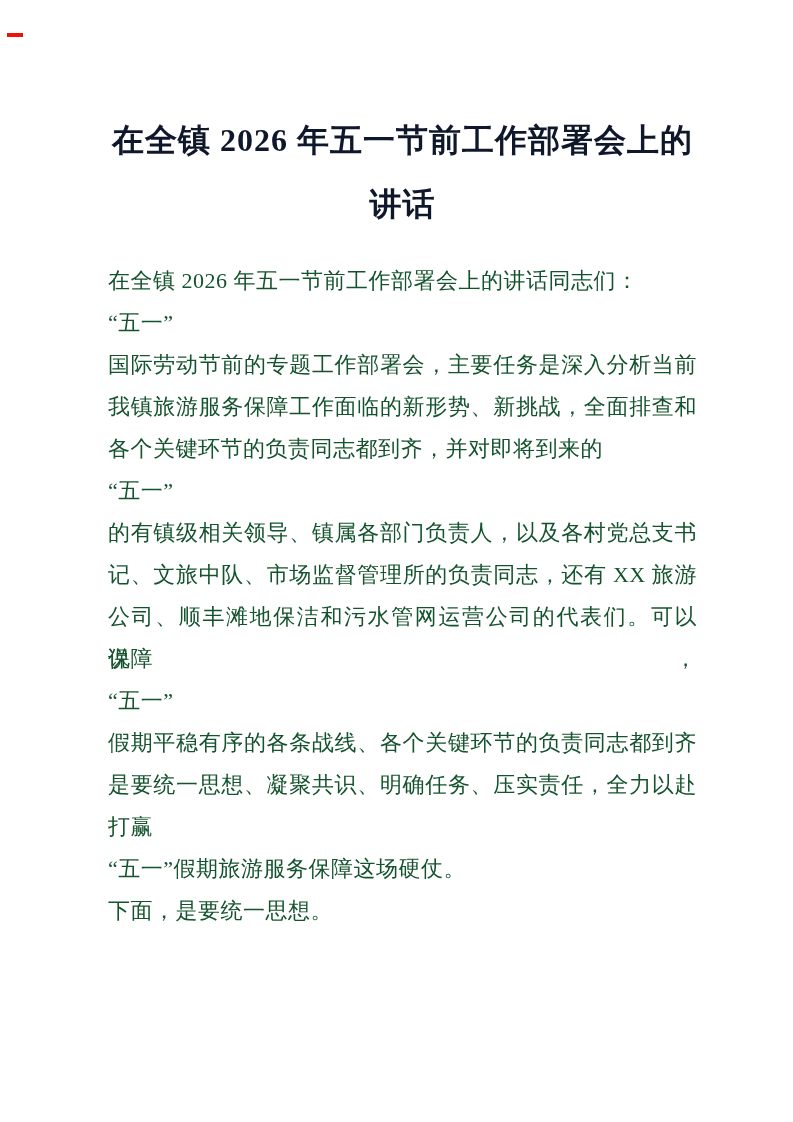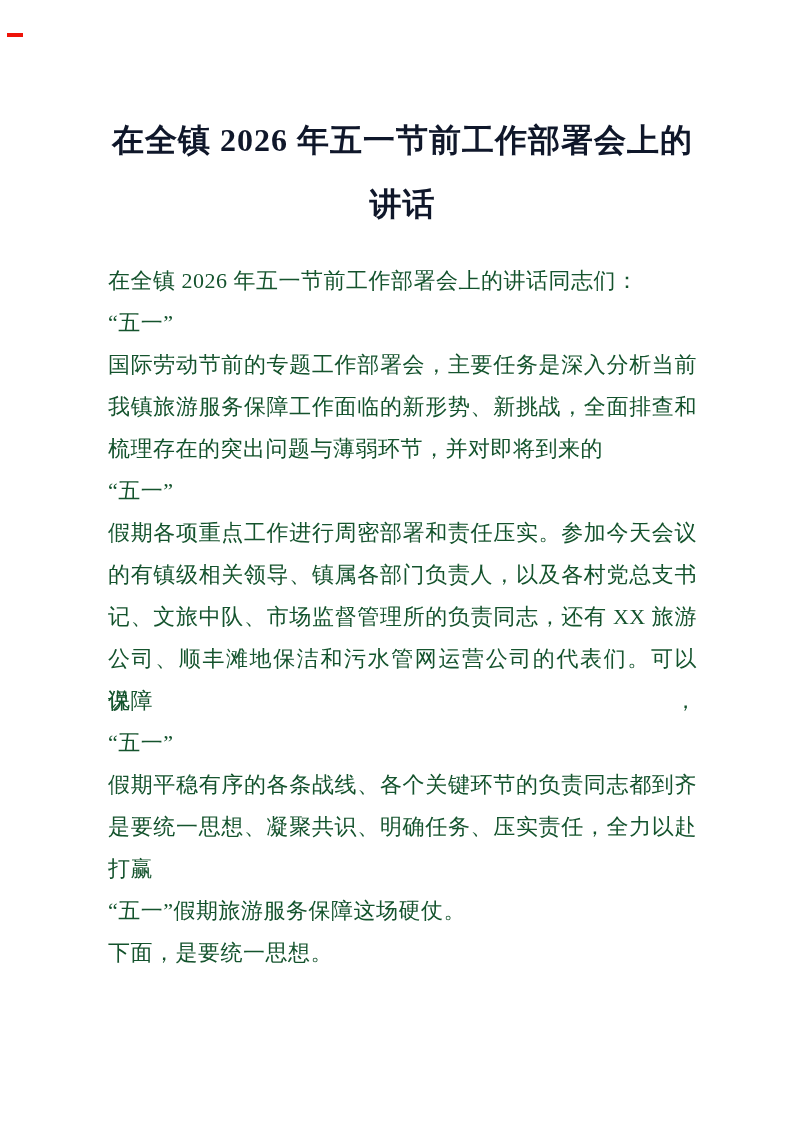--- a/index.html
+++ b/index.html
@@ -62,23 +62,22 @@
   <div class="doc">
     <div class="title">
       <div>在全镇 2026 年五一节前工作部署会上的</div>
       <div>讲话</div>
     </div>
     <div class="body-text">
         <div class="line">在全镇 2026 年五一节前工作部署会上的讲话同志们：</div>
         <div class="line">“五一”</div>
         <div class="line fill">国际劳动节前的专题工作部署会，主要任务是深入分析当前</div>
         <div class="line fill">我镇旅游服务保障工作面临的新形势、新挑战，全面排查和</div>
-        <div class="line">梳理存在的突出问题与薄弱环节，并对即将到来的</div>
+        <div class="line">各个关键环节的负责同志都到齐，并对即将到来的</div>
         <div class="line">“五一”</div>
-        <div class="line fill">假期各项重点工作进行周密部署和责任压实。参加今天会议</div>
         <div class="line fill">的有镇级相关领导、镇属各部门负责人，以及各村党总支书</div>
         <div class="line fill">记、文旅中队、市场监督管理所的负责同志，还有 XX 旅游</div>
         <div class="line fill">公司、顺丰滩地保洁和污水管网运营公司的代表们。可以说，</div>
         <div class="line">保障</div>
         <div class="line">“五一”</div>
         <div class="line fill">假期平稳有序的各条战线、各个关键环节的负责同志都到齐</div>
         <div class="line fill">是要统一思想、凝聚共识、明确任务、压实责任，全力以赴</div>
         <div class="line">打赢</div>
         <div class="line">“五一”假期旅游服务保障这场硬仗。</div>
         <div class="line">下面，是要统一思想。</div>

